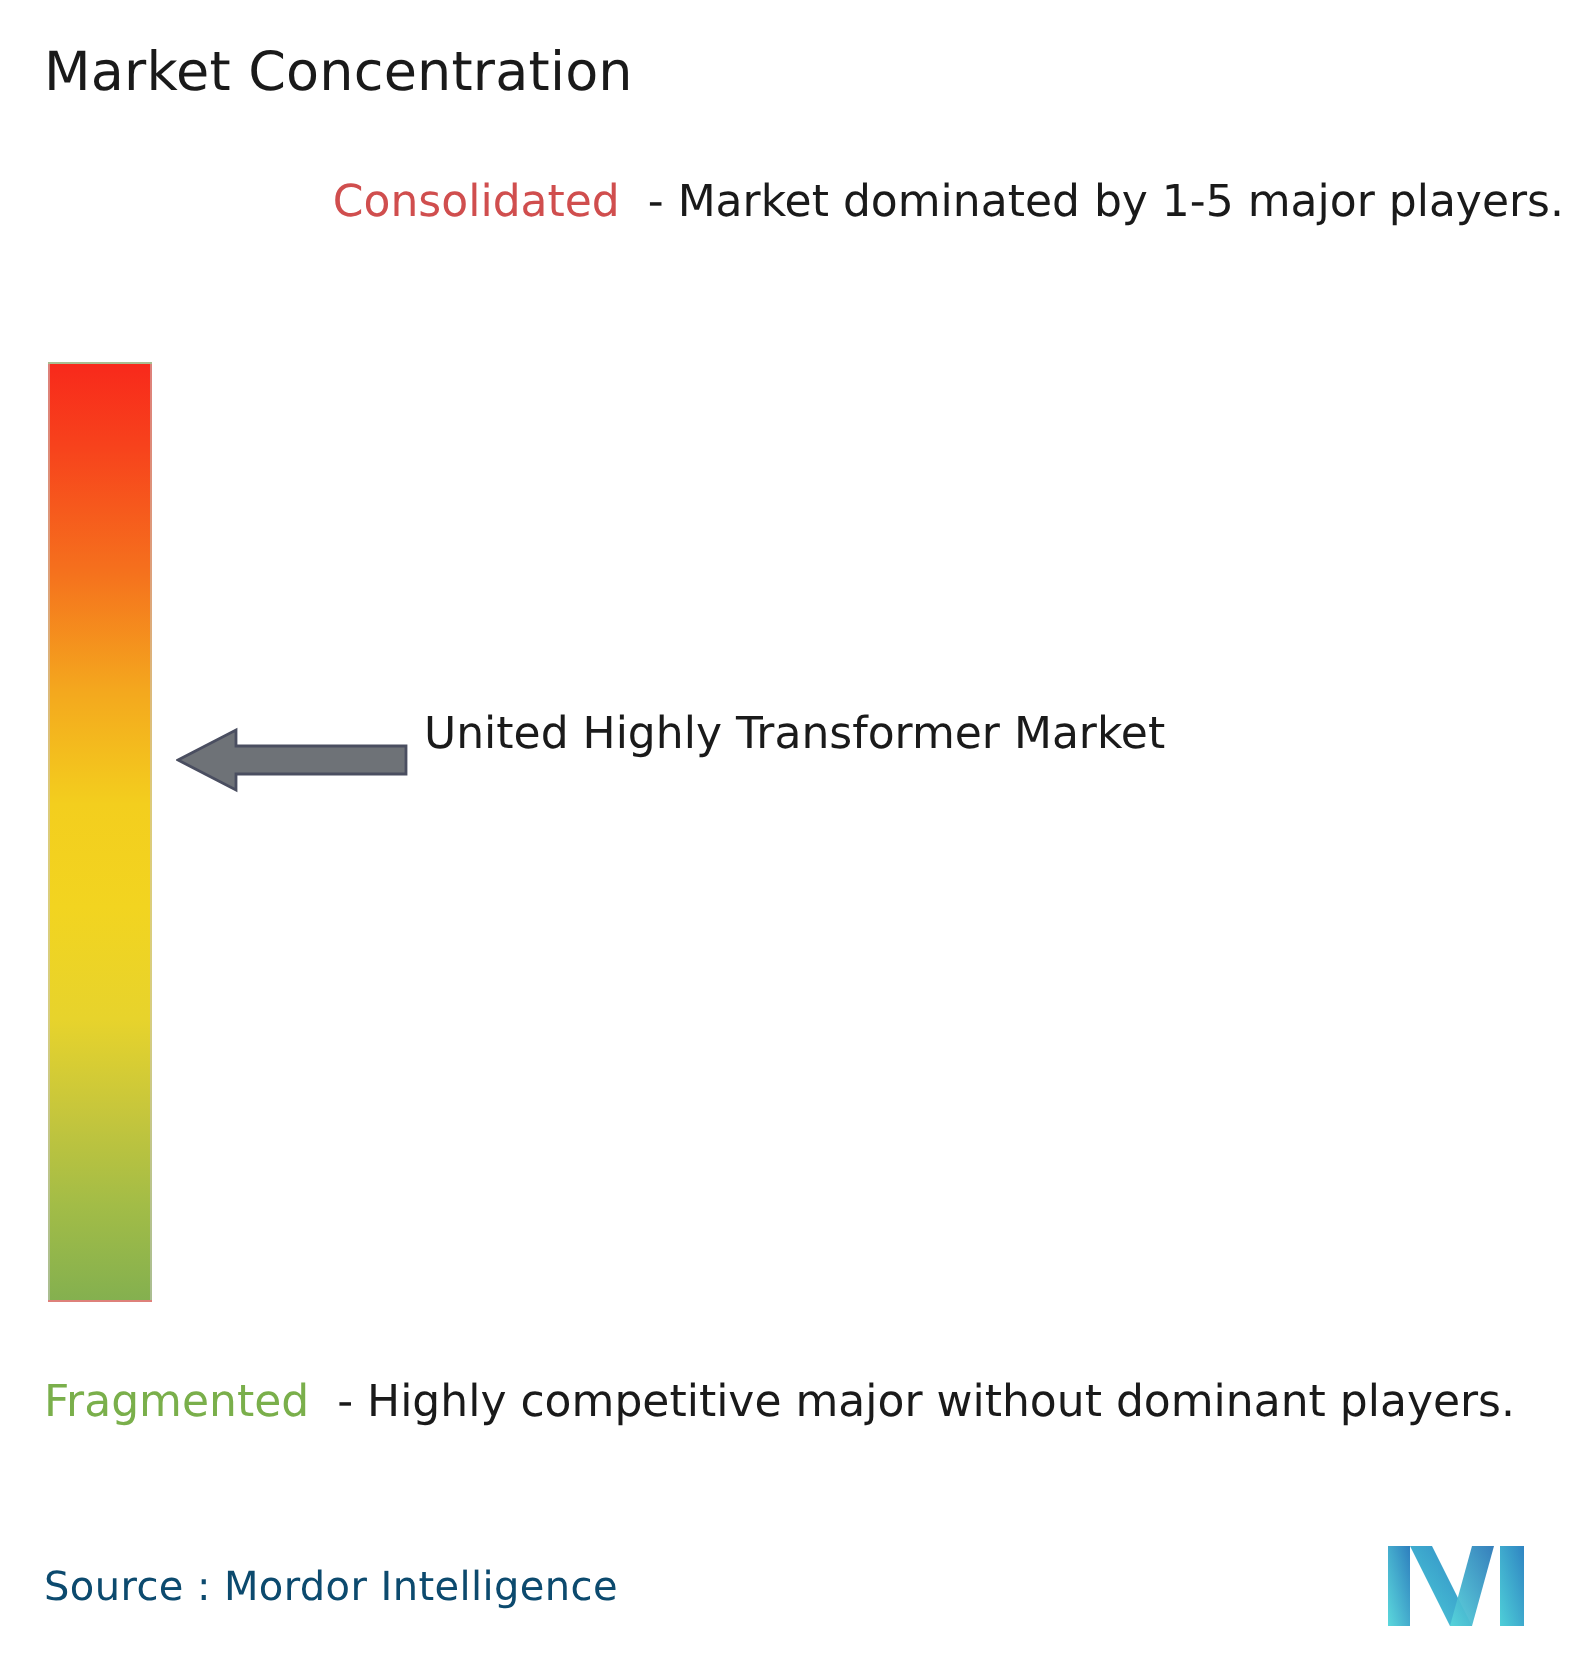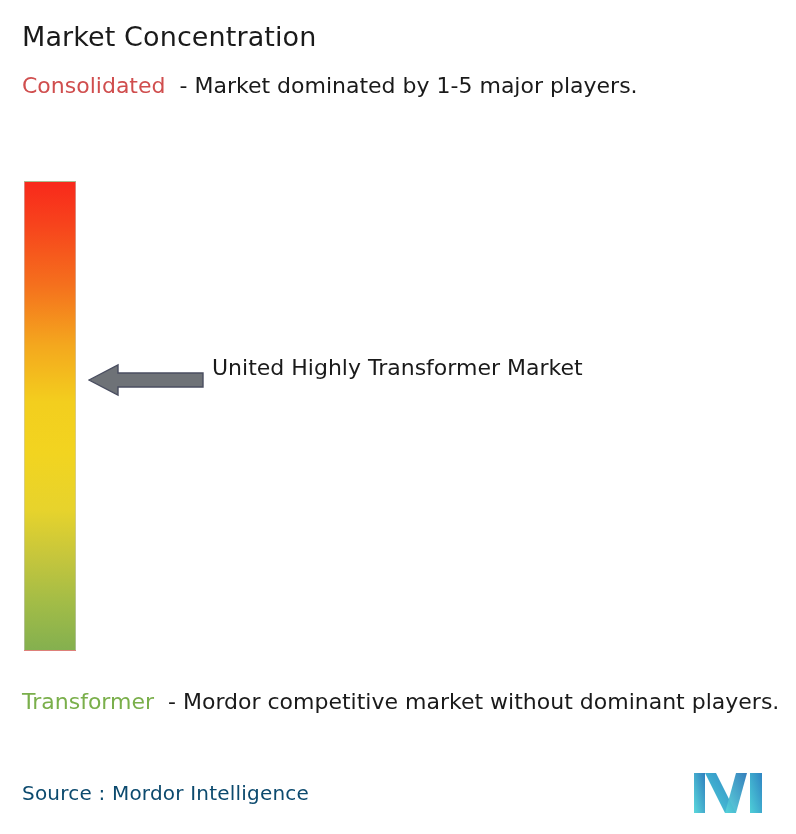--- a/index.html
+++ b/index.html
@@ -33,21 +33,21 @@
   
   .legend-line {
     position: absolute;
     left: 22px;
     width: 760px;
     font-size: 22px;
     line-height: 31px;
     color: #1a1a1a;
     font-weight: 400;
   }
-  #legend-consolidated { top: 70px; }
+  #legend-consolidated { top: 86px; text-align: right; }
   #legend-fragmented  { top: 686px; }
 
   .legend-term {
     font-weight: 400;
   }
   .term-consolidated { color: #D04E4E; }
   .term-fragmented  { color: #7AAF4B; }
   .legend-desc { color: #1a1a1a; }
 
   
@@ -121,21 +121,21 @@
 <div id="concentration-bar"></div>
 
 <div id="market-callout-arrow">
   <svg width="116" height="34" viewBox="0 0 116 34" xmlns="http://www.w3.org/2000/svg">
     <polygon points="1,17 30,2 30,10 115,10 115,24 30,24 30,32" fill="#6E7277" stroke="#4A4E60" stroke-width="1.4" stroke-linejoin="miter"></polygon>
   </svg>
 </div>
 
 <div id="market-callout-label">United Highly Transformer Market</div>
 
-<div class="legend-line" id="legend-fragmented"><span class="legend-term term-fragmented">Transformer</span>&nbsp; <span class="legend-desc">- Mordor competitive market without dominant players.</span></div>
+<div class="legend-line" id="legend-fragmented"><span class="legend-term term-fragmented">Fragmented</span>&nbsp; <span class="legend-desc">- Highly competitive major without dominant players.</span></div>
 
 <div id="source-note">Source :  Mordor Intelligence</div>
 
 <div id="brand-logo">
   <svg width="82" height="46" viewBox="0 0 82 46" xmlns="http://www.w3.org/2000/svg">
     <defs>
       <linearGradient id="lg1" x1="0" y1="1" x2="1" y2="0">
         <stop offset="0%" stop-color="#5BD8DC"></stop>
         <stop offset="100%" stop-color="#2E7FBE"></stop>
       </linearGradient>

